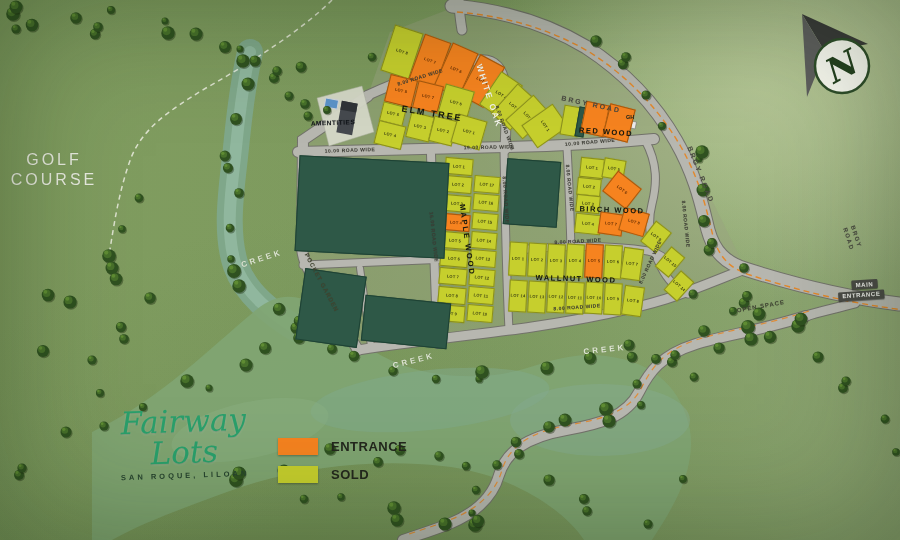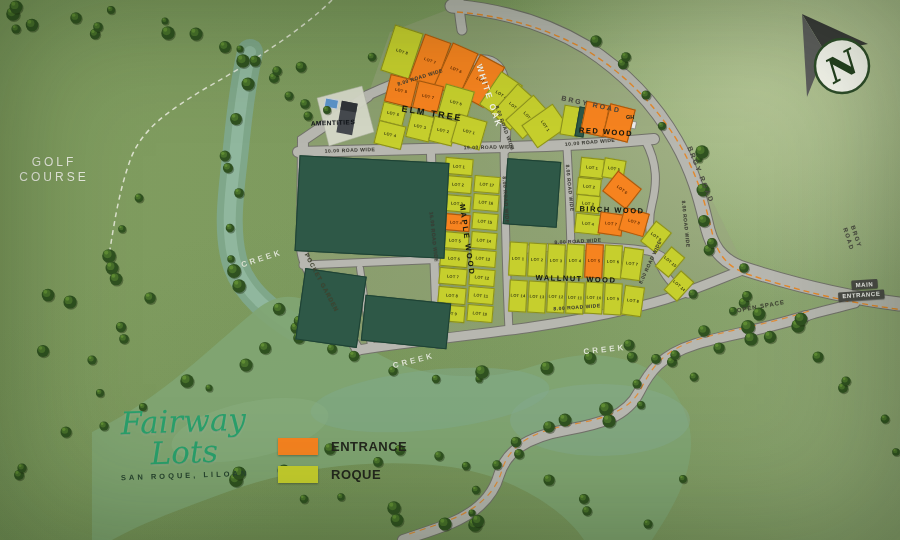--- a/index.html
+++ b/index.html
@@ -799,21 +799,21 @@
       </div>
       <div class="lot sold" style="left: 623px; top: 286px; width: 20px; height: 30px; transform: rotate(8deg); background: rgb(198, 207, 45);">
         <span class="lot-label">LOT 8</span>
       </div>
       <div class="lot open" style="left: 297px; top: 159px; width: 150px; height: 96px; transform: rotate(3deg); background: rgb(46, 88, 71);"></div>
       <div class="lot open" style="left: 300px; top: 272px; width: 62px; height: 72px; transform: rotate(8deg); background: rgb(46, 88, 71);"></div>
       <div class="lot open" style="left: 363px; top: 299px; width: 86px; height: 46px; transform: rotate(6deg); background: rgb(46, 88, 71);"></div>
       <div class="lot open" style="left: 505px; top: 160px; width: 54px; height: 66px; transform: rotate(4deg); background: rgb(46, 88, 71);"></div>
     </div>
   <div id="labels-layer">
-      <div class="map-label" style="left: 54px; top: 170px; font-size: 12px; color: rgb(233, 236, 224); letter-spacing: 3px; font-weight: 500; transform: translate(-50%, -50%) rotate(0deg);">GOLF
+      <div class="map-label" style="left: 54px; top: 170px; font-size: 16px; color: rgb(233, 236, 224); letter-spacing: 3px; font-weight: 500; transform: translate(-50%, -50%) rotate(0deg);">GOLF
 COURSE</div>
       <div class="map-label" style="left: 262px; top: 259px; font-size: 8px; color: rgb(221, 228, 210); letter-spacing: 3px; font-weight: 600; transform: translate(-50%, -50%) rotate(-18deg);">CREEK</div>
       <div class="map-label" style="left: 414px; top: 361px; font-size: 8px; color: rgb(221, 228, 210); letter-spacing: 3px; font-weight: 600; transform: translate(-50%, -50%) rotate(-14deg);">CREEK</div>
       <div class="map-label" style="left: 605px; top: 350px; font-size: 8px; color: rgb(221, 228, 210); letter-spacing: 3px; font-weight: 600; transform: translate(-50%, -50%) rotate(-6deg);">CREEK</div>
       <div class="map-label" style="left: 321px; top: 283px; font-size: 6px; color: rgb(64, 68, 47); letter-spacing: 1px; font-weight: 600; transform: translate(-50%, -50%) rotate(62deg);">POCKET GARDEN</div>
       <div class="map-label" style="left: 761px; top: 307px; font-size: 6px; color: rgb(63, 68, 51); letter-spacing: 1px; font-weight: 600; transform: translate(-50%, -50%) rotate(-10deg);">OPEN SPACE</div>
       <div class="map-label" style="left: 591px; top: 105px; font-size: 7px; color: rgb(74, 74, 66); letter-spacing: 2px; font-weight: 700; transform: translate(-50%, -50%) rotate(12deg);">BRGY ROAD</div>
       <div class="map-label" style="left: 700px; top: 175px; font-size: 7px; color: rgb(74, 74, 66); letter-spacing: 2px; font-weight: 700; transform: translate(-50%, -50%) rotate(68deg);">BRGY ROAD</div>
       <div class="map-label" style="left: 852px; top: 238px; font-size: 6px; color: rgb(74, 74, 66); letter-spacing: 1.5px; font-weight: 700; transform: translate(-50%, -50%) rotate(72deg);">BRGY ROAD</div>
       <div class="map-label" style="left: 420px; top: 77px; font-size: 5px; color: rgb(60, 60, 52); letter-spacing: 0.5px; font-weight: 600; transform: translate(-50%, -50%) rotate(-17deg);">8.00 ROAD WIDE</div>
@@ -848,21 +848,21 @@
     <div class="sub">SAN ROQUE, LILOAN</div>
   </div>
 
   <div id="legend">
     <div class="legend-row">
       <div class="legend-swatch" style="background: rgb(246, 131, 31);"></div>
       <div class="legend-label">ENTRANCE</div>
     </div>
     <div class="legend-row">
       <div class="legend-swatch" style="background: rgb(198, 207, 45);"></div>
-      <div class="legend-label">ROQUE</div>
+      <div class="legend-label">SOLD</div>
     </div>
   </div>
 
   <svg id="compass" viewBox="0 0 100 104">
     <polygon points="9,8 75,38 32,46" fill="#3a3a3a"></polygon>
     <polygon points="9,8 32,46 14,91" fill="#5f5f5f"></polygon>
     <circle cx="49" cy="60" r="27" fill="#fcfcf4" stroke="#2e4d2a" stroke-width="2.5"></circle>
     <text x="49" y="72" text-anchor="middle" font-family="DejaVu Serif, serif" font-style="italic" font-weight="bold" font-size="34" fill="#24411f" transform="rotate(-28 49 60)">N</text>
   </svg>
 

